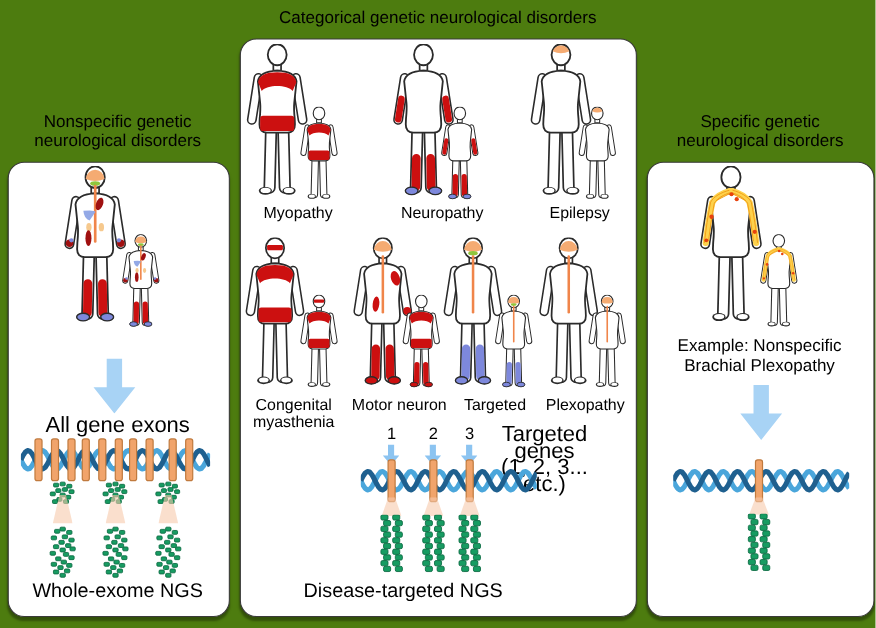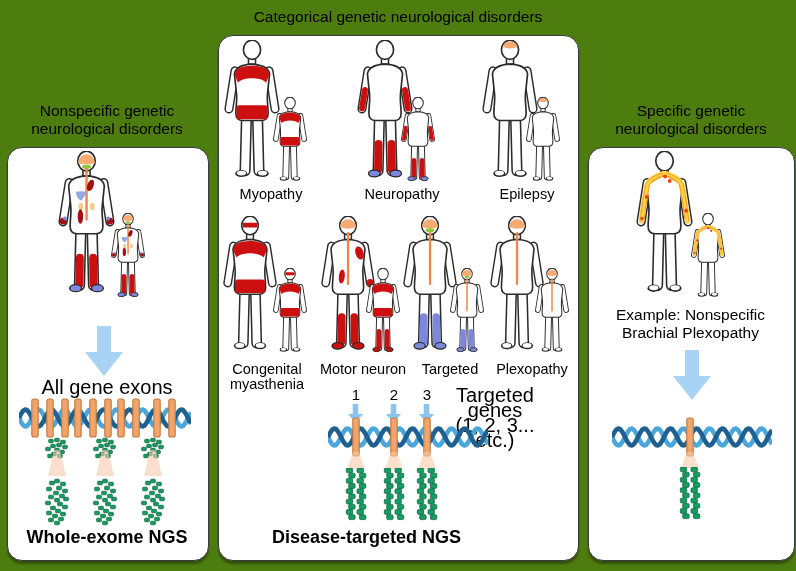--- a/index.html
+++ b/index.html
@@ -2,21 +2,21 @@
 <html><head>
 <meta charset="utf-8">
 <style>
   html,body{margin:0;padding:0;background:#fff;}
   #page{position:relative;width:796px;height:571px;background:#4d7c0f;overflow:hidden;
         font-family:"Liberation Sans", sans-serif;color:#000;}
   .abs{position:absolute;}
   .ctr{text-align:center;}
   .title{font-size:15.5px;line-height:18px;}
   .figlabel{font-size:14.5px;line-height:15px;}
-  .method{font-size:18px;font-weight:bold;}
+  .method{font-size:18px;font-weight:normal;}
   .num{font-size:15px;font-weight:normal;}
   .panel{border:1.6px solid #3a3a3a;border-radius:15px;background:#fff;
          box-shadow:0 3px 2px rgba(0,0,0,0.35);}
   .smalltext{font-size:20px;line-height:15px;}
   svg{display:block;}
 </style>
 </head>
 <body>
 
 <div id="page">

